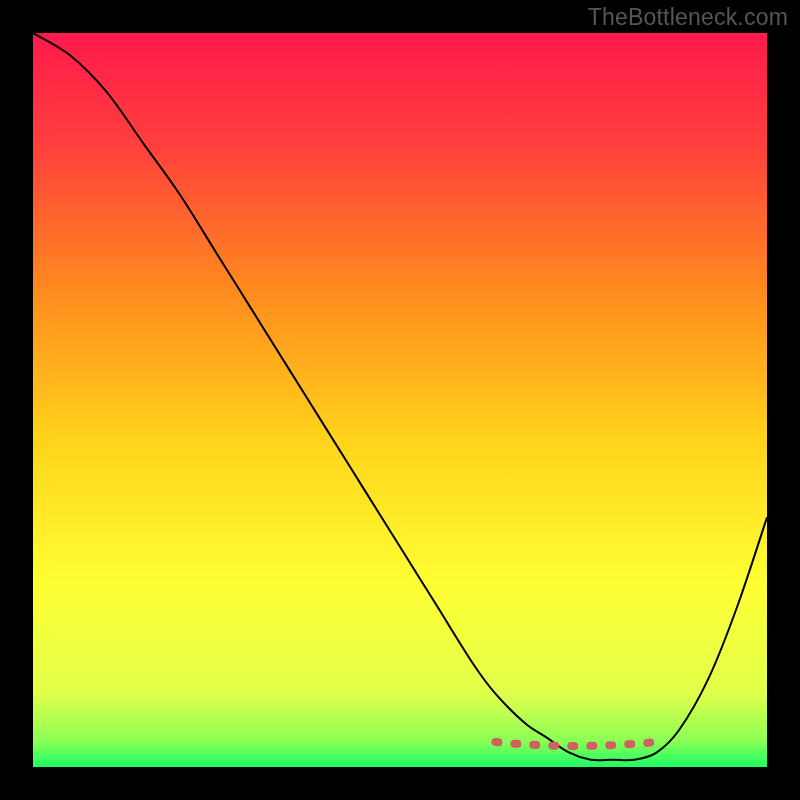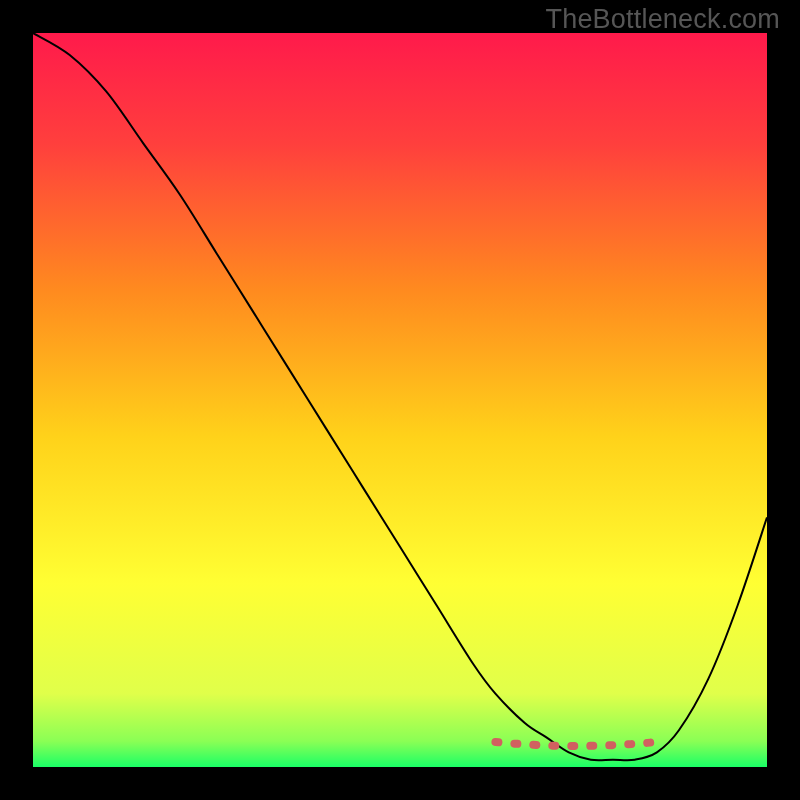--- a/index.html
+++ b/index.html
@@ -12,23 +12,23 @@
   }
   .frame {
     position: relative;
     width: 800px;
     height: 800px;
     background: #000;
   }
   .watermark {
     position: absolute;
     top: 4px;
-    right: 20px;
+    right: 12px;
     font-family: Arial, Helvetica, sans-serif;
-    font-size: 27px;
+    font-size: 23px;
     color: #565656;
     letter-spacing: 0.2px;
     font-weight: 500;
   }
   svg.plot {
     position: absolute;
     left: 33px;
     top: 33px;
     width: 734px;
     height: 734px;

